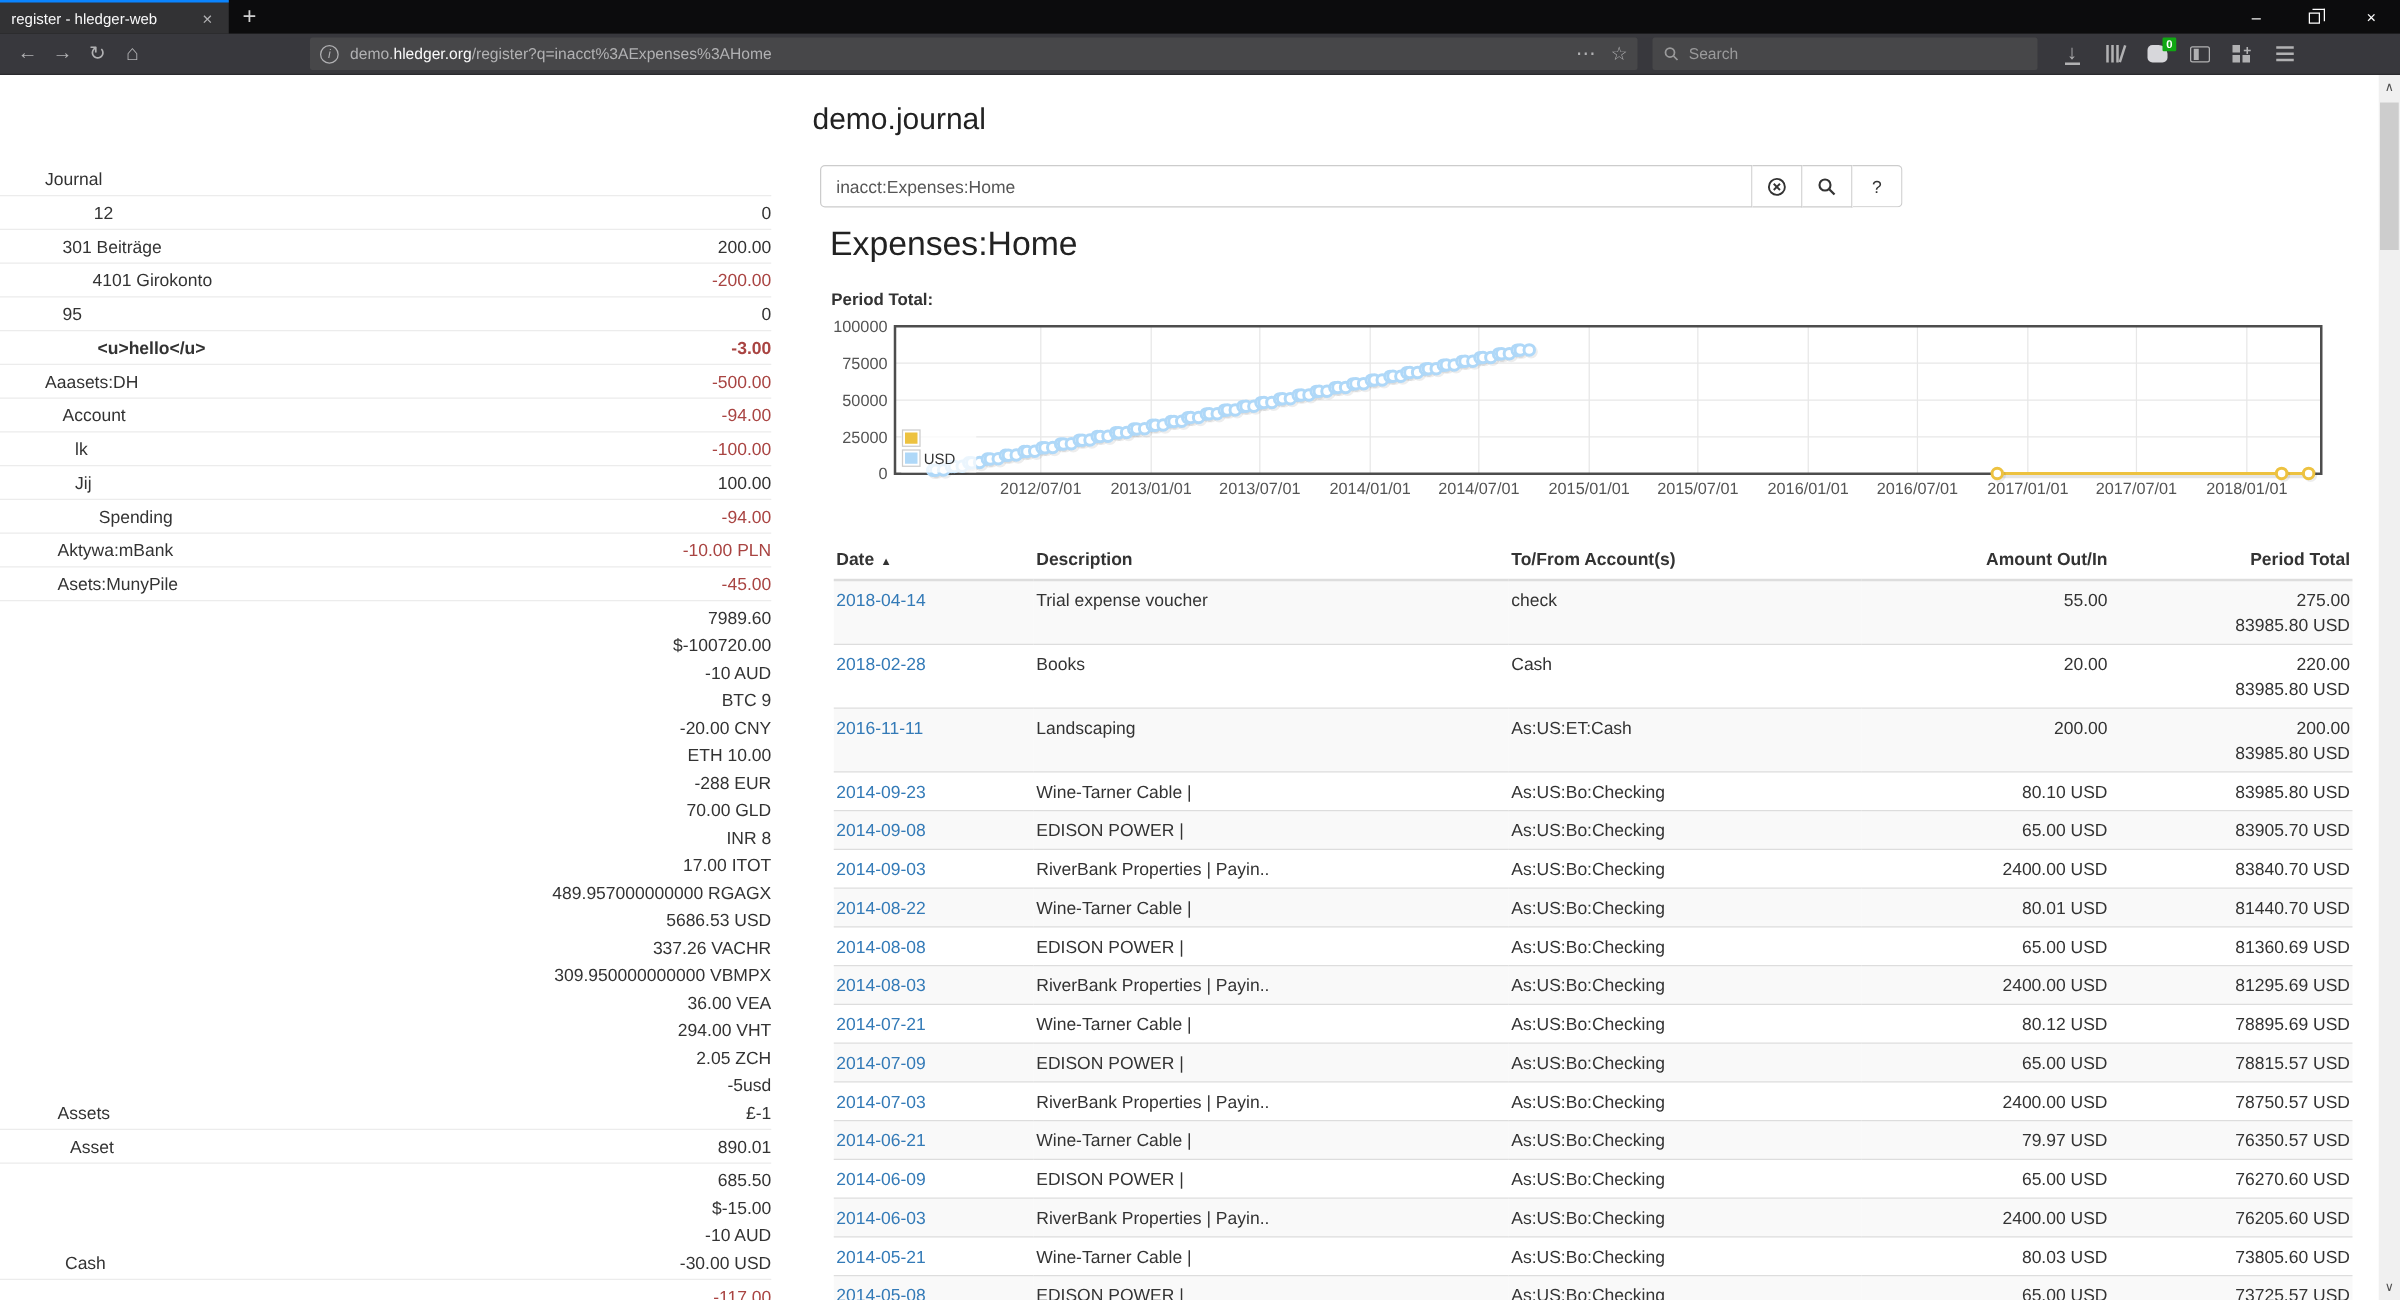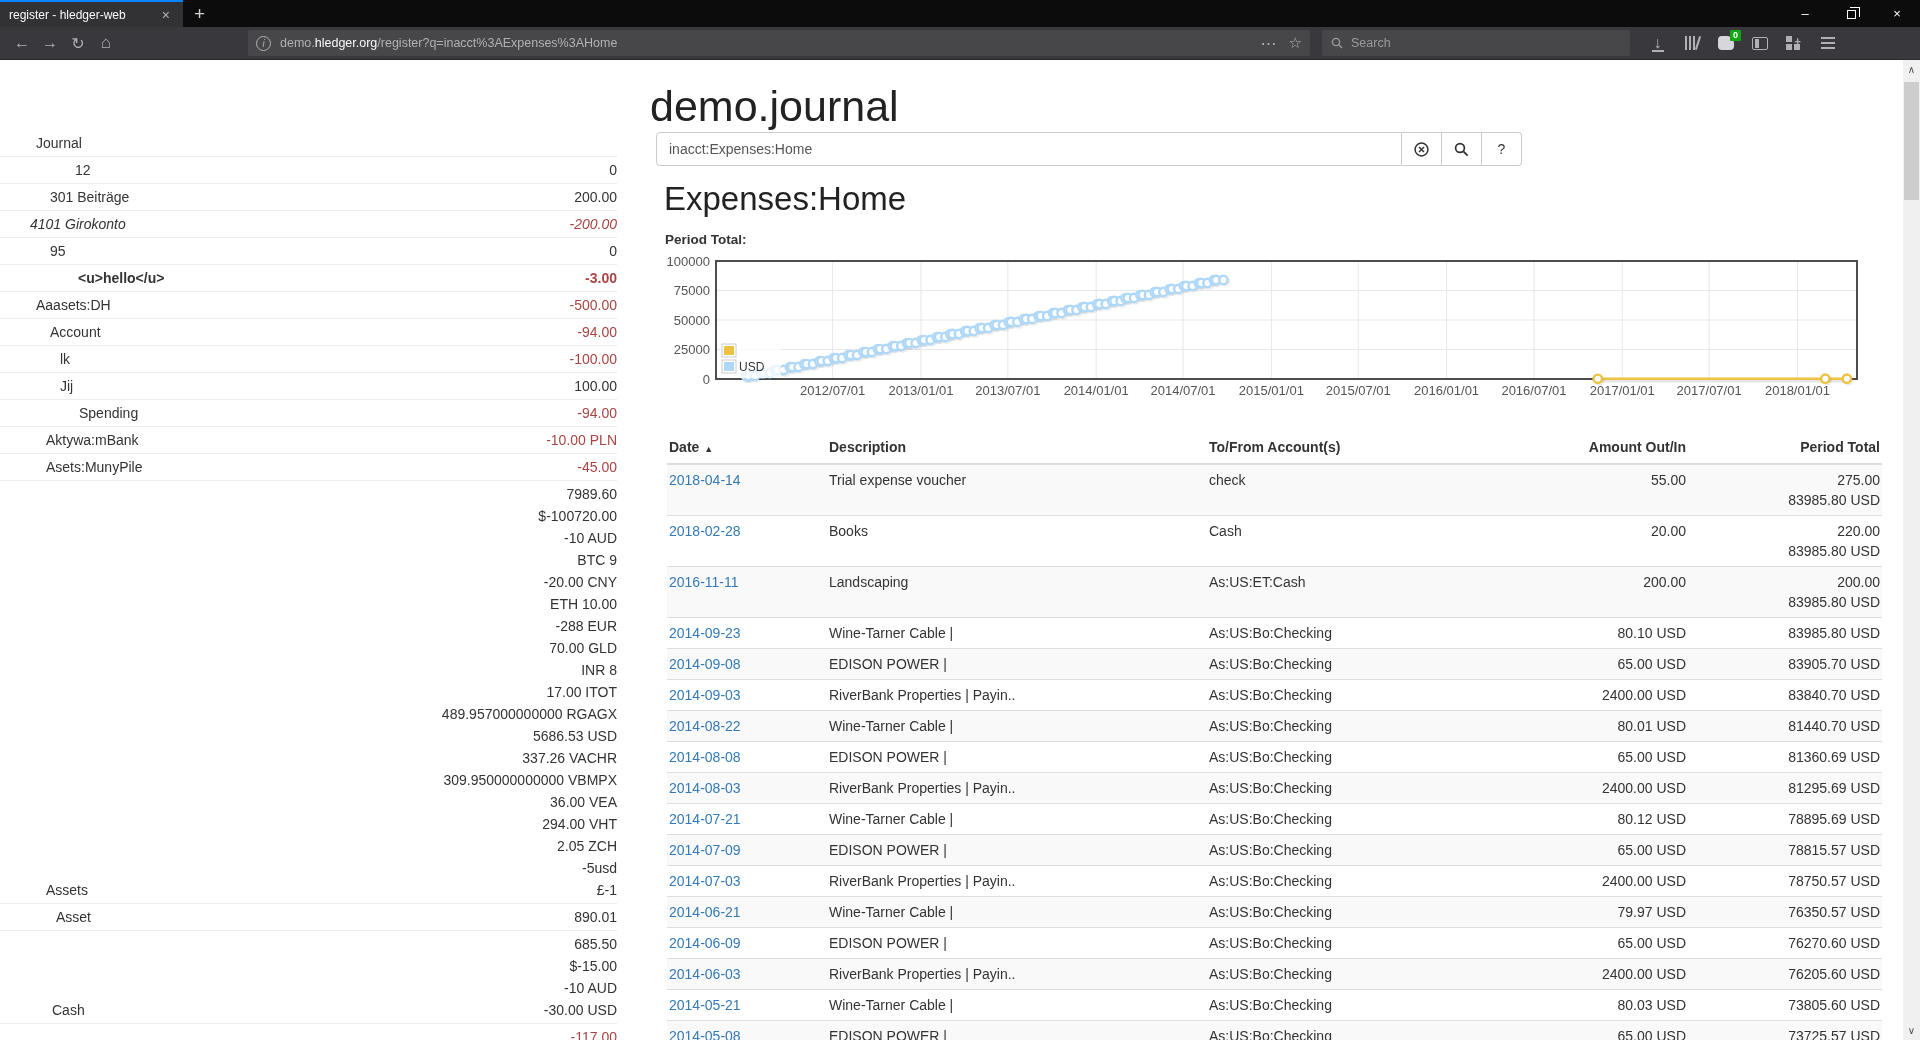--- a/index.html
+++ b/index.html
@@ -65,28 +65,28 @@
   
   .sidebar { position:absolute; left:0; top:70px; width:617px; font-size:14px; }
   .side-row { display:flex; align-items:flex-end; border-bottom:1px solid #ececec; padding:2px 0; line-height:22px; }
   .side-row:first-child { border-top:0; }
   .side-name { color:#333; }
   .side-values { margin-left:auto; text-align:right; }
   .neg { color:#a94442; }
 
   
   .main { position:absolute; left:650px; top:0; width:1245px; }
-  .page-title { position:absolute; left:0; top:22px; font-size:43px; font-weight:400; color:#222; }
+  .page-title { position:absolute; left:0; top:22px; font-size:24px; font-weight:400; color:#222; }
   .search-group { position:absolute; left:6px; top:72px; display:flex; width:866px;justify-content:center; }
   .search-group input { flex:1; height:34px; border:1px solid #ccc; border-radius:4px 0 0 4px;
       padding:6px 12px; font-size:14px; color:#555; outline:none; font-family:inherit; }
   .sbtn { width:40px; height:34px; border:1px solid #ccc; border-left:none; background:#fff;
       display:flex; align-items:center; justify-content:center; font-size:14px; color:#333; }
   .sbtn:last-child { border-radius:0 4px 4px 0; }
-  .acct-heading { position:absolute; left:14px; top:120px; font-size:33px; font-weight:400; color:#222; }
+  .acct-heading { position:absolute; left:14px; top:120px; font-size:27px; font-weight:400; color:#222; }
   .period-label { position:absolute; left:15px; top:172px; font-size:13.5px; font-weight:bold; color:#333; }
   #chart { position:absolute; left:0; top:195px; }
 
   
   .register { position:absolute; left:17px; top:371px; width:1215px; border-collapse:collapse;
       font-size:14px; color:#333; table-layout:fixed; }
   .register th { text-align:left; font-weight:bold; padding:8px 2px; border-bottom:2px solid #ddd; }
   .register td { padding:5px 2px; border-top:1px solid #ddd; vertical-align:top; line-height:20px; }
   .register tbody tr:nth-child(odd) { background:#f9f9f9; }
   .register .num { text-align:right; }
@@ -181,21 +181,21 @@
         <div class="side-values">
           <div>0</div>
         </div>
       </div>
       <div class="side-row" style="padding-left: 50px;">
         <span class="side-name">301 Beiträge</span>
         <div class="side-values">
           <div>200.00</div>
         </div>
       </div>
-      <div class="side-row" style="padding-left: 30px; font-style: italic;">
+      <div class="side-row" style="padding-left: 74px;">
         <span class="side-name">4101 Girokonto</span>
         <div class="side-values">
           <div class="neg">-200.00</div>
         </div>
       </div>
       <div class="side-row" style="padding-left: 50px;">
         <span class="side-name">95</span>
         <div class="side-values">
           <div>0</div>
         </div>

